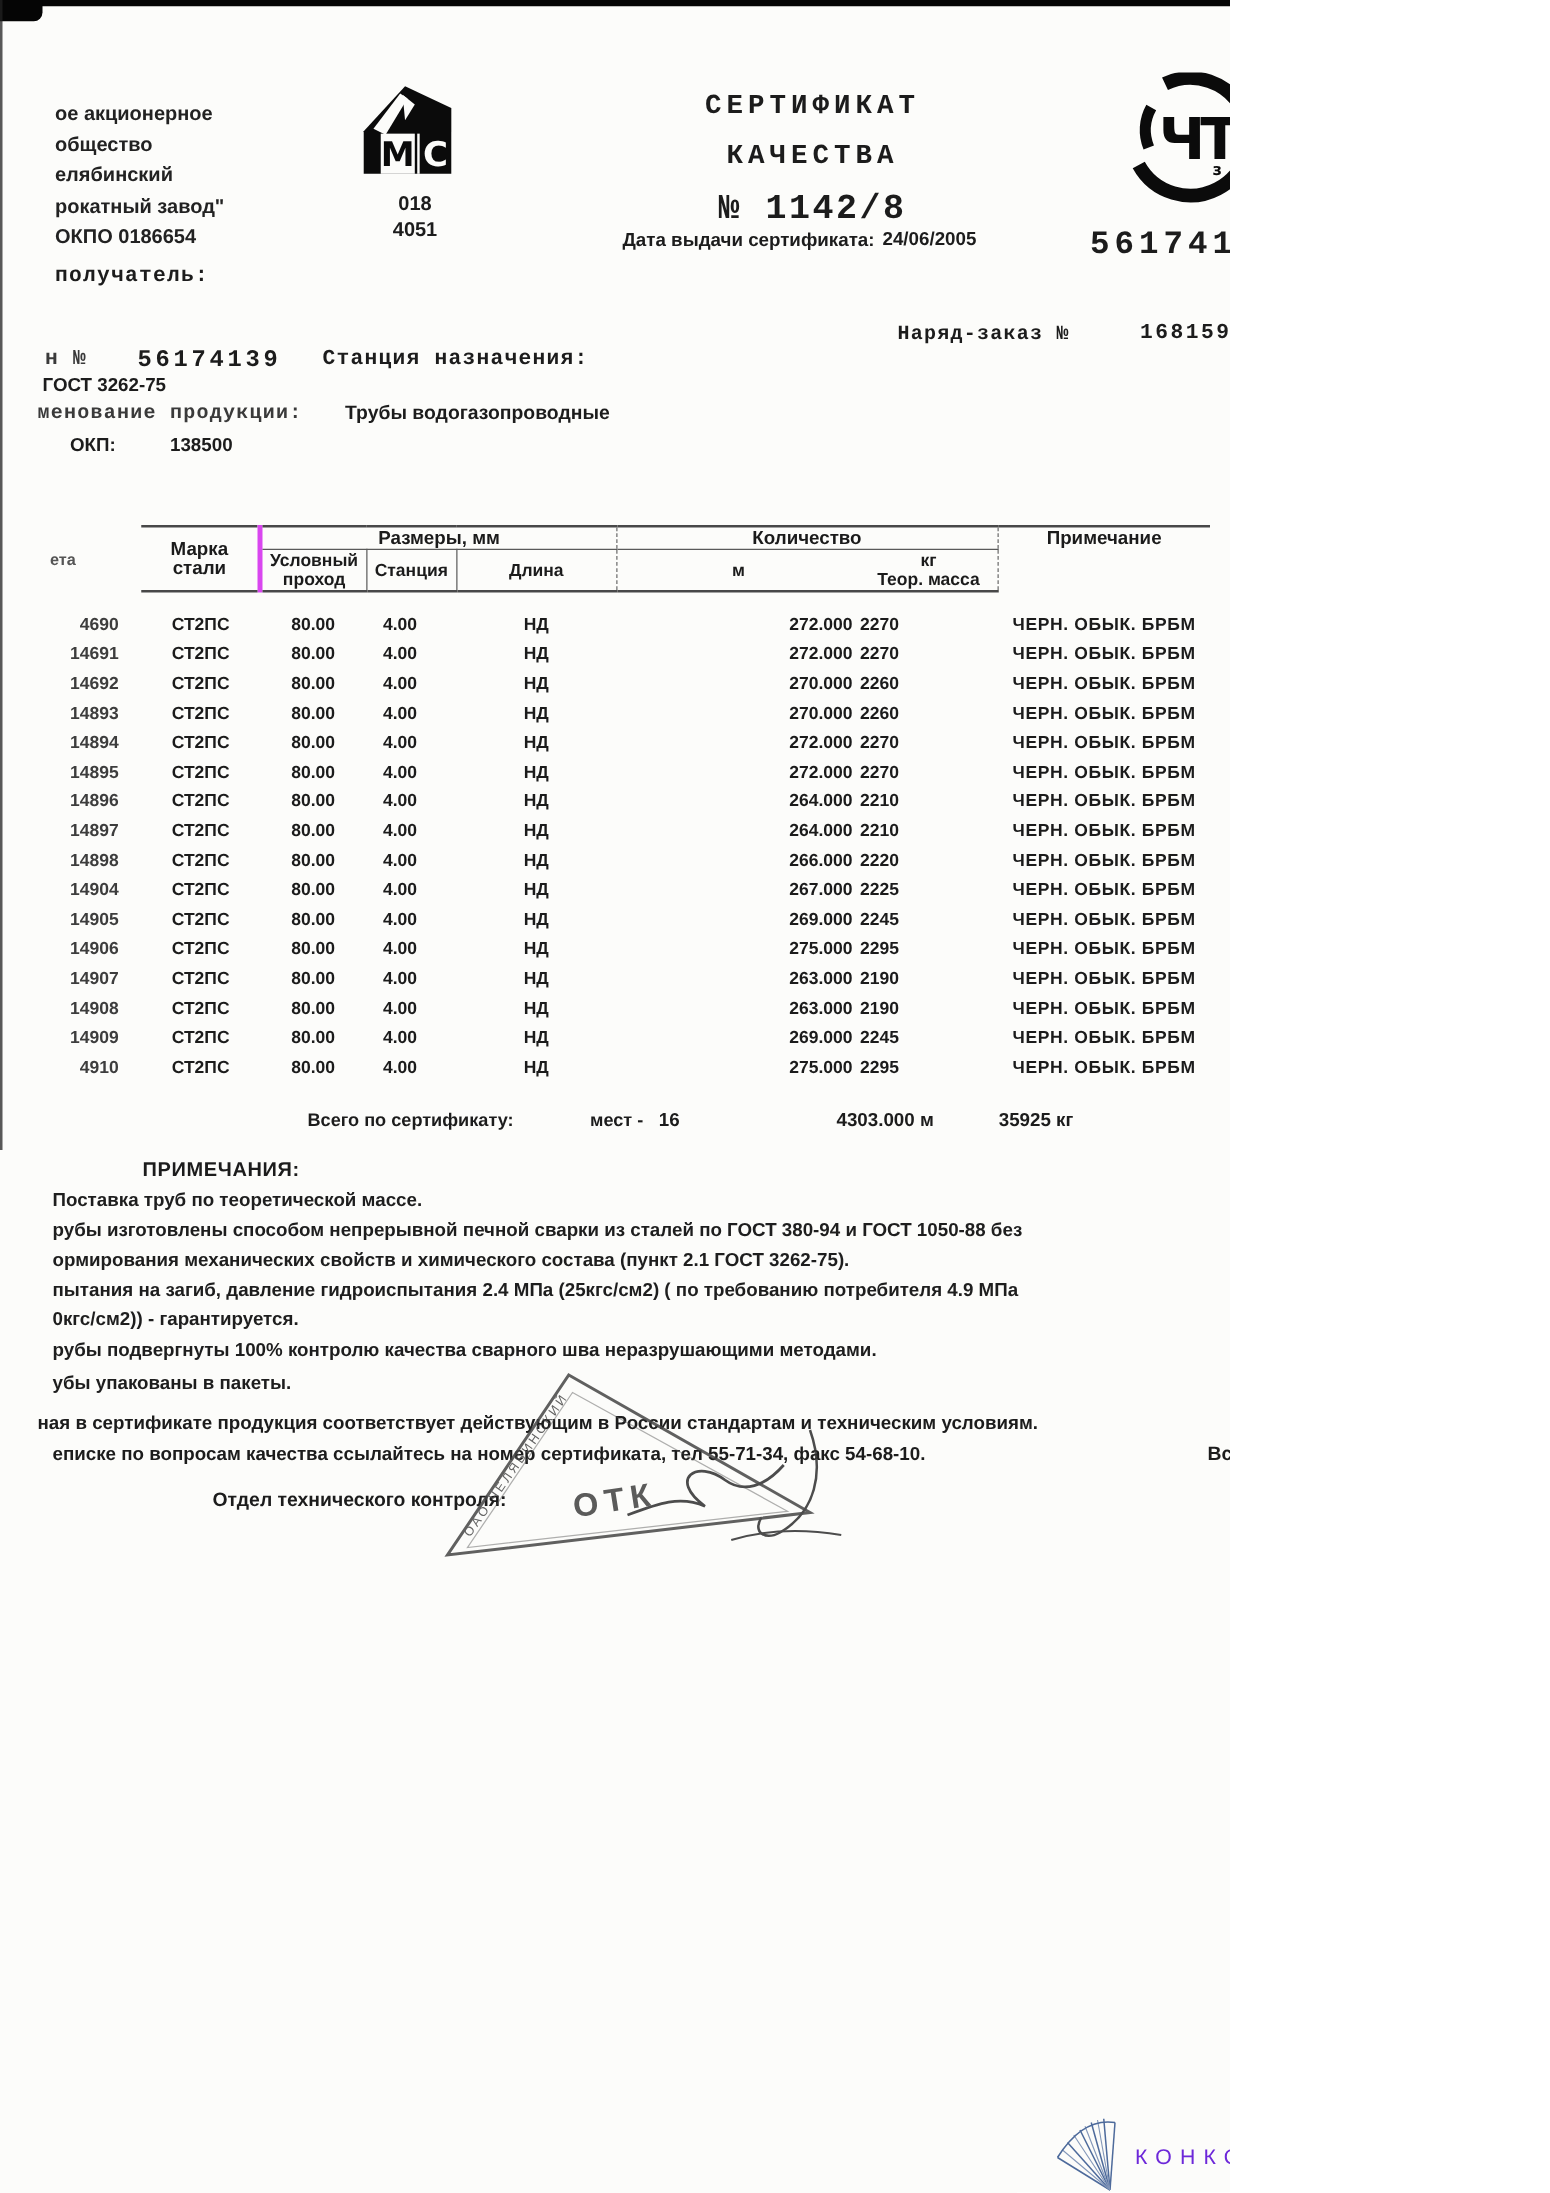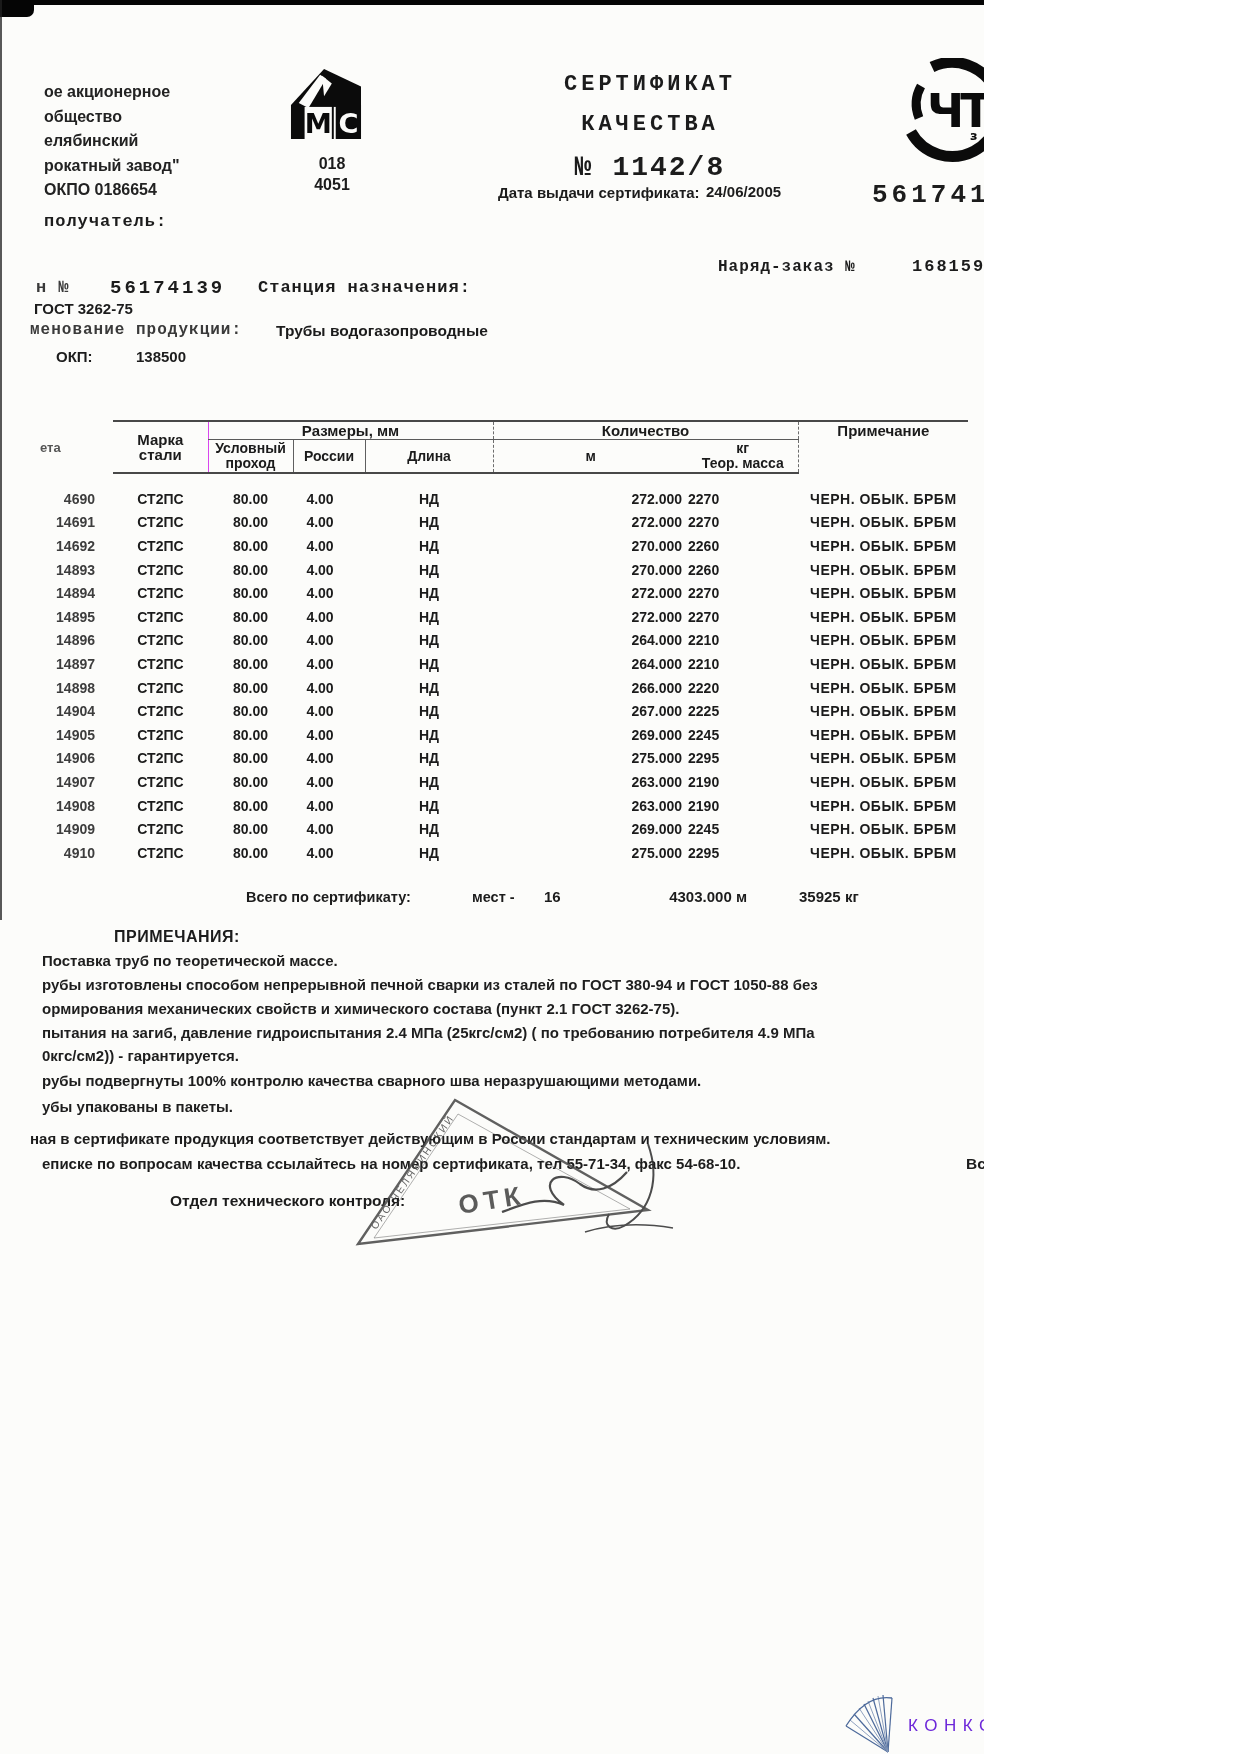--- a/index.html
+++ b/index.html
@@ -36,39 +36,39 @@
   .prodVal{left:276px;top:322px;font-size:15.5px;font-weight:700;}
   .okpLbl{left:56px;top:348px;font-size:15px;font-weight:700;}
   .okpVal{left:136px;top:348px;font-size:15px;font-weight:700;}
   
   #cert-table{position:absolute;left:38px;top:420px;width:930px;border-collapse:collapse;
     table-layout:fixed;font-size:14px;font-weight:700;color:#1b1b1b;}
   #cert-table th{font-weight:700;padding:1px 2px;line-height:15px;}
   .bt{border-top:2px solid #484848;}
   .bb1{border-bottom:1px solid #5a5a5a;}
   .bb2{border-bottom:2px solid #484848;}
-  .bl{border-left:1px solid #d946ef;margin-left:40px;}
+  .bl{border-left:4px solid #d946ef;margin-left:40px;}
   .bld{border-left:1px dashed #6d6d6d;}
   .br{border-right:1px solid #5f5f5f;}
   th.pkg{text-align:left;padding-left:4px;color:#555;font-size:13px;vertical-align:middle;}
   th.h15{font-size:15px;}
   #cert-table tbody td{padding:0;height:23.6px;vertical-align:middle;}
   tr.spacer td{height:13px !important;}
   .c-id{text-align:right;padding-right:18px !important;color:#3d3d3d;}
   .c-grade{text-align:center;}
   .c-bore{text-align:center;}
   .c-wall{text-align:center;padding-right:18px !important;}
   .c-len{text-align:center;}
   .c-m{text-align:right;padding-right:6px !important;}
   .c-kg{text-align:left;}
   .c-note{text-align:left;padding-left:12px !important;letter-spacing:.5px;}
   
   .totLbl{left:246px;top:889px;font-size:14.5px;font-weight:700;}
   .totPlacesLbl{left:452px;top:889px;font-size:14.5px;font-weight:700;margin-left:20px;}
-  .totPlaces{left:544px;top:888px;font-size:15px;font-weight:700;}
+  .totPlaces{left:527px;top:888px;font-size:15px;font-weight:700;}
   .totM{left:592px;top:888px;width:155px;text-align:right;font-size:15px;font-weight:700;}
   .totKg{left:799px;top:888px;font-size:15px;font-weight:700;}
   
   .notesHead{left:114px;top:928px;font-size:16px;font-weight:700;letter-spacing:.5px;}
   .note{left:42px;font-size:15px;font-weight:600;color:#1e1e1e;}
   .note.b{font-weight:800;}
   .conf{left:30px;top:1130px;font-size:15px;font-weight:600;}
   .contact{left:42px;top:1155px;font-size:15px;font-weight:600;}
   .sheets{left:966px;top:1155px;font-size:15.5px;font-weight:600;}
   .otdel{left:170px;top:1192px;font-size:15.5px;font-weight:700;}
@@ -148,21 +148,21 @@
         </th>
         <th class="bt bb1 bl h15" colspan="3">Размеры, мм</th>
         <th class="bt bb1 bld h15" colspan="2">Количество</th>
         <th class="bt bld h15" rowspan="2" style="vertical-align:top;">Примечание</th>
       </tr>
       <tr>
         <th class="bb2 bl br">
           <div>Условный</div>
             <div>проход</div>
         </th>
-        <th class="bb2 br">России</th>
+        <th class="bb2 br">Станция</th>
         <th class="bb2">Длина</th>
         <th class="bb2 bld">м</th>
         <th class="bb2">
           <div>кг</div>
             <div>Теор. масса</div>
         </th>
       </tr>
     </thead>
     <tbody>
       <tr class="spacer">

